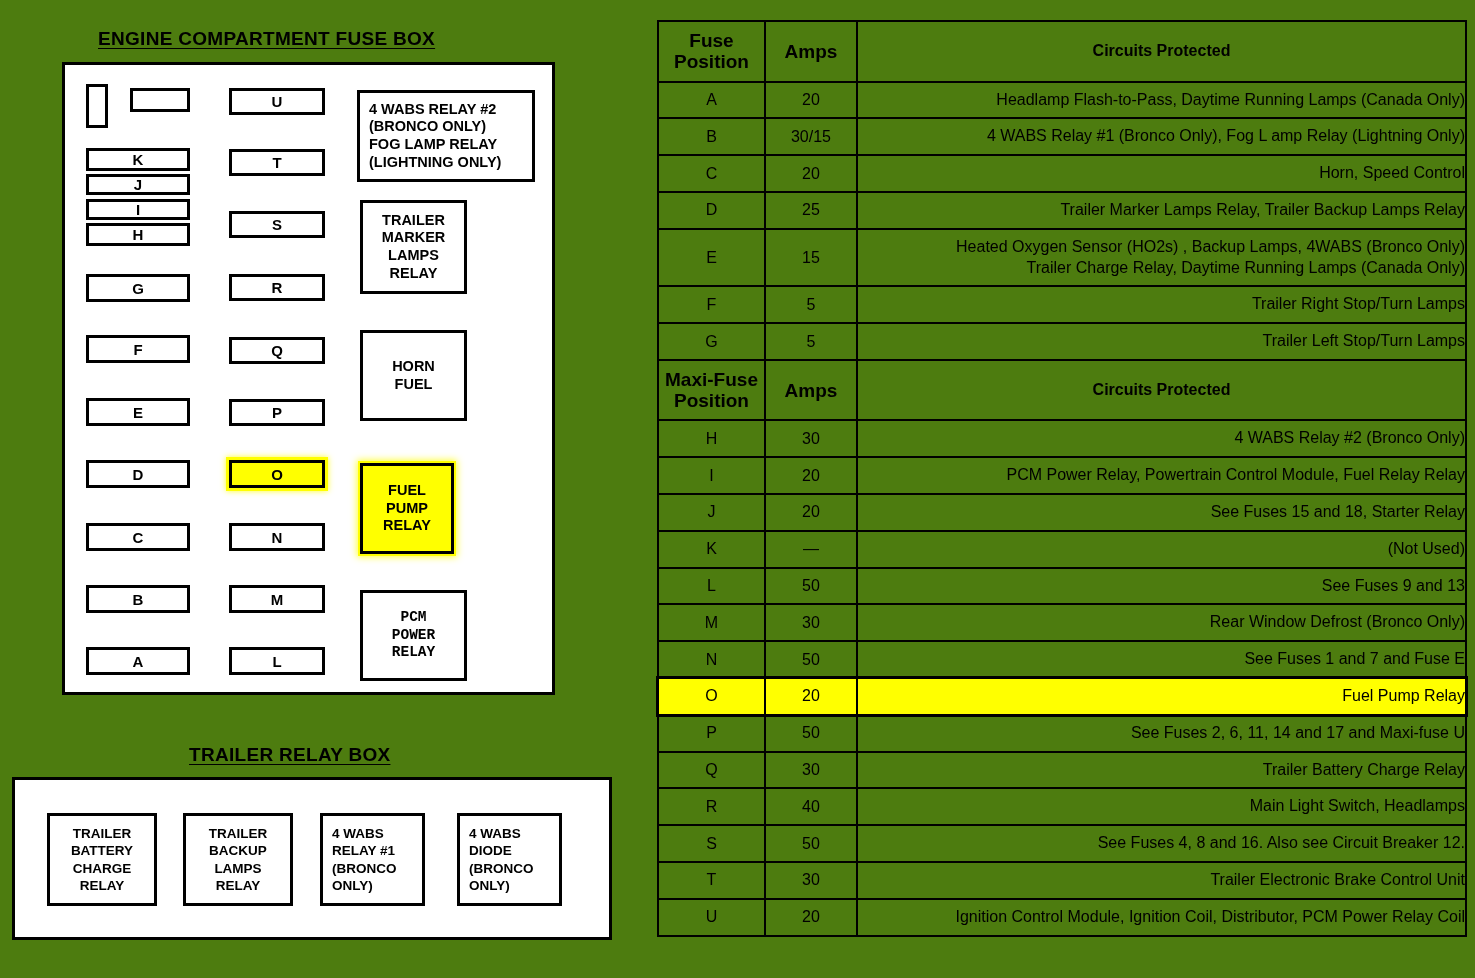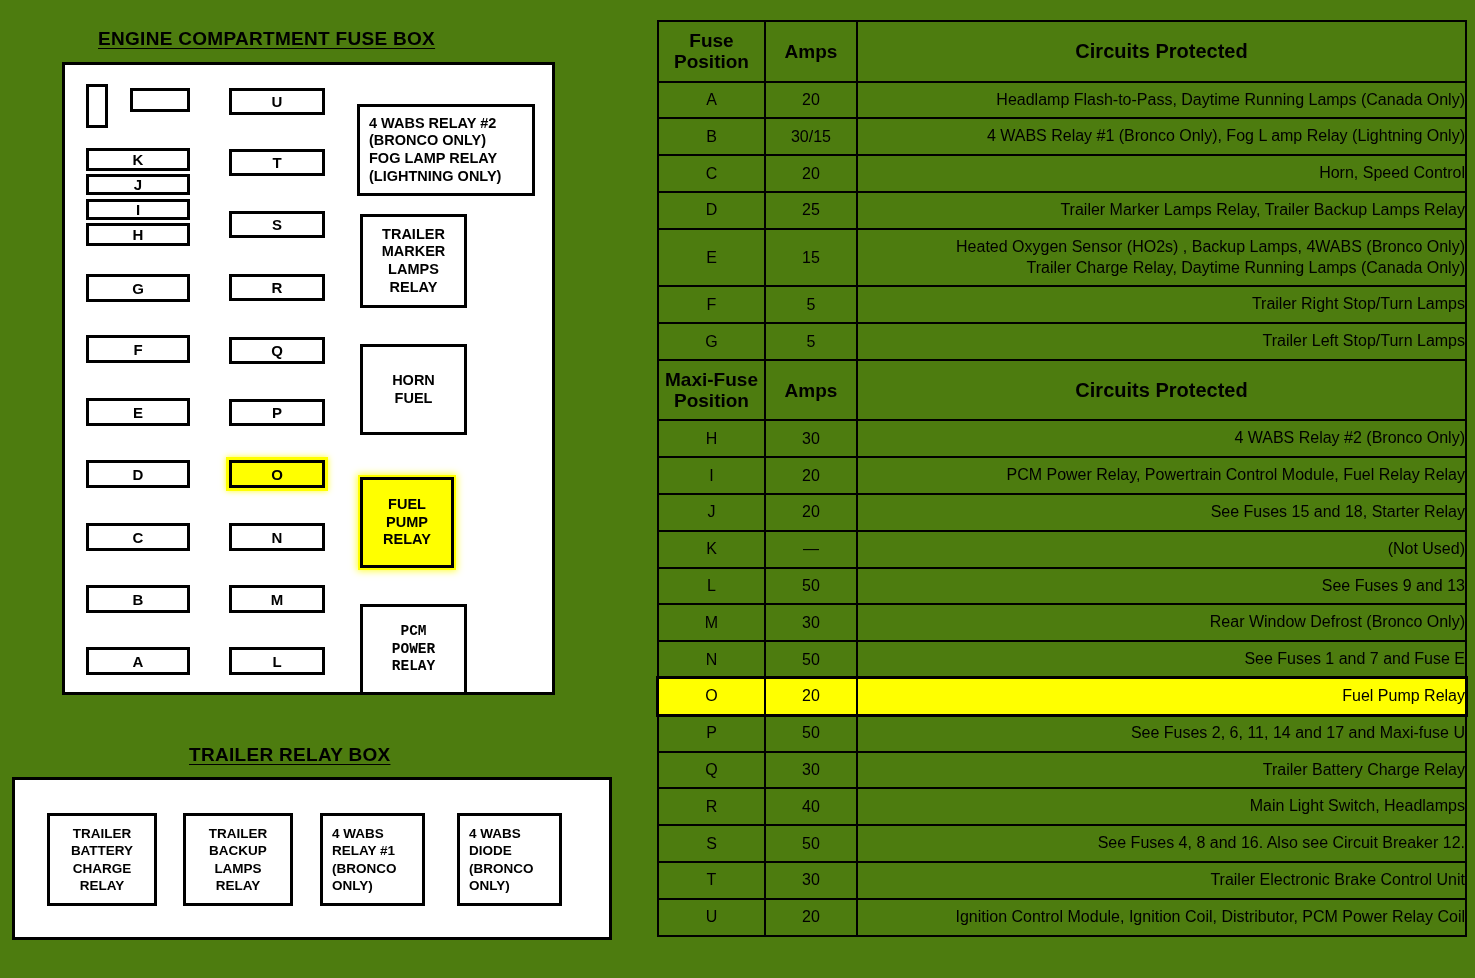--- a/index.html
+++ b/index.html
@@ -74,21 +74,20 @@
     display: flex;
     align-items: center;
     justify-content: center;
     text-align: center;
     font-weight: bold;
     font-size: 14.5px;
     line-height: 1.22;
     color: #000;
     padding: 9px;
     white-space: pre-line;
-    margin-top: 14px;
   }
   .relay.wide { text-align: left; justify-content: flex-start; padding-left: 9px; }
   .relay.highlight {
     background: #FFFF00;
     box-shadow: 0 0 0 2px #FFFF00, 0 0 7px 3px rgba(255,255,0,0.8);
   }
 
   
   .trelay {
     position: absolute;
@@ -128,21 +127,21 @@
   col.c-cir { width: 609px; }
 
   th.hdr {
     font-weight: bold;
     font-size: 19px;
     text-align: center;
     padding: 8px 2px;
     line-height: 1.12;
     white-space: pre-line;
   }
-  th.hdr.circ { font-size: 20px; }
+  th.hdr.circ { font-size: 16px; }
 
   td.pos, td.amp {
     text-align: center;
     font-size: 16px;
     padding: 7px 2px;
   }
   td.cir {
     text-align: right;
     font-size: 16px;
     padding: 7px 0 7px 12px;

